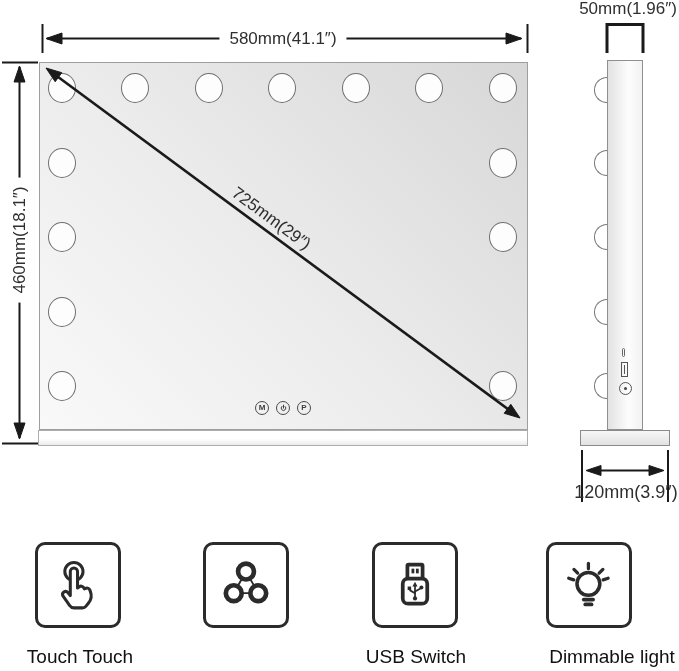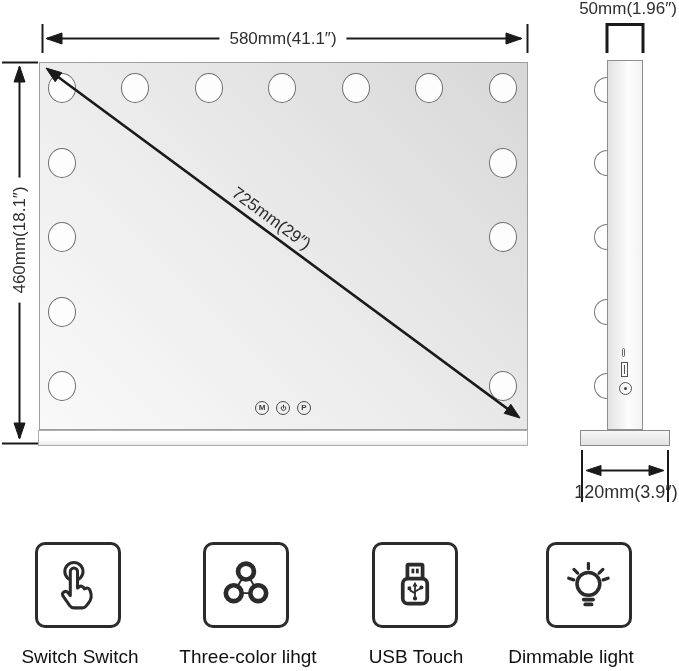--- a/index.html
+++ b/index.html
@@ -182,18 +182,17 @@
       <g stroke-width="2.8">
         <line x1="23.5" y1="10" x2="23.5" y2="5.5"></line>
         <line x1="32.7" y1="13.8" x2="35.9" y2="10.6"></line>
         <line x1="14.3" y1="13.8" x2="11.1" y2="10.6"></line>
         <line x1="36.1" y1="19.6" x2="40.4" y2="18.2"></line>
         <line x1="10.9" y1="19.6" x2="6.6" y2="18.2"></line>
       </g>
     </svg>
   </div>
 
-  <div class="feature-label" style="left:80px;">Switch Switch</div>
-  <div class="feature-label" style="left:248px;">Three-color lihgt</div>
-  <div class="feature-label" style="left:416px;">USB Touch</div>
-  <div class="feature-label" style="left:571px;">Dimmable light</div>
+  <div class="feature-label" style="left:80px;">Touch Touch</div>
+  <div class="feature-label" style="left:416px;">USB Switch</div>
+  <div class="feature-label" style="left:612px;">Dimmable light</div>
 
 </div>
 
 </body></html>

